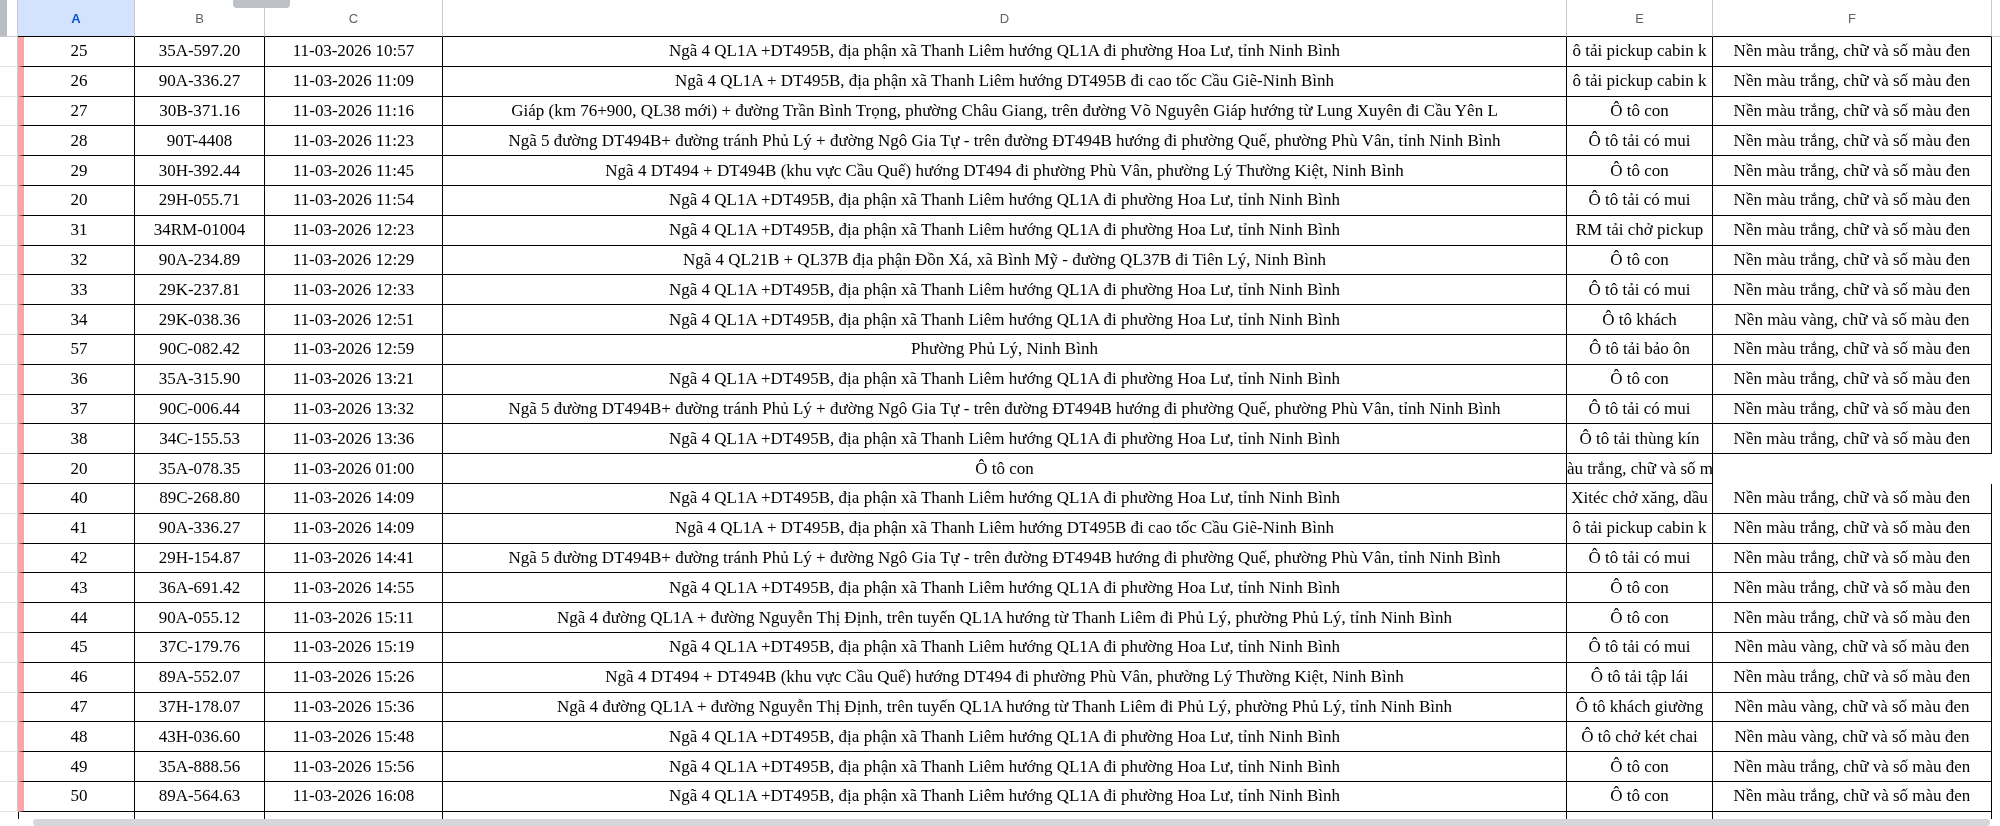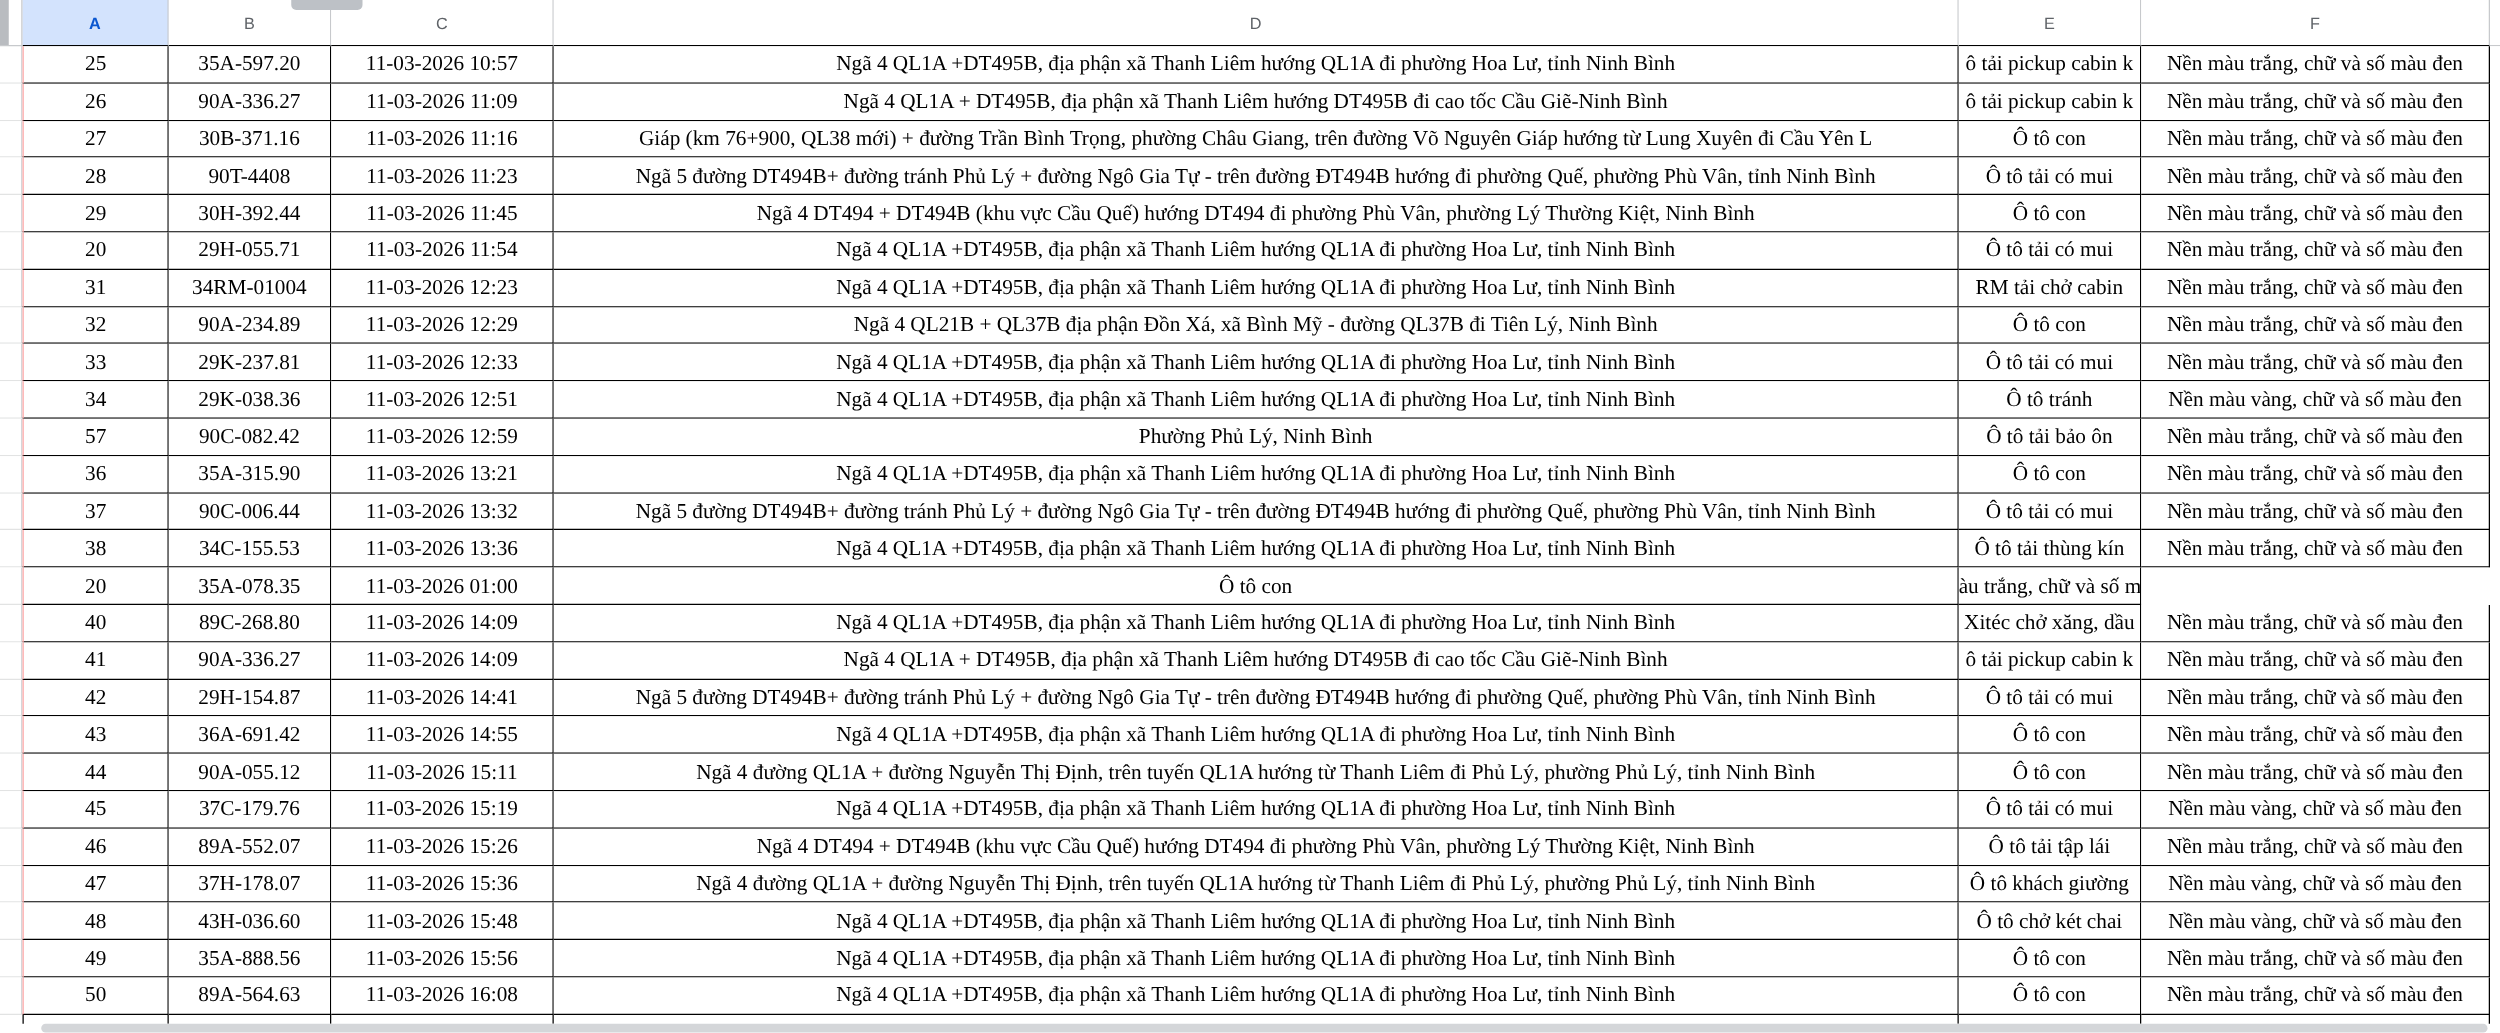--- a/index.html
+++ b/index.html
@@ -33,21 +33,21 @@
     grid-template-columns:18px 117px 130px 178px 1124px 146px 279px 1fr;
   }
   .cell{
     box-sizing:border-box;display:flex;align-items:center;justify-content:center;
     border-right:1px solid #000;border-bottom:1px solid #000;
     font-family:"Liberation Serif","DejaVu Serif",serif;
     font-size:17px;color:#000;white-space:nowrap;overflow:hidden;
     background:#fff;
   }
   .row .gutter{border-right:1px solid #c7c9cc;border-bottom:1px solid #e2e3e3;background:#fff;}
-  .row .cell.col-a{border-left:1px solid #fca5a5;}
+  .row .cell.col-a{border-left:6px solid #fca5a5;}
   .row .cell.end-sliver{border-right:none;border-bottom:none;}
   .rows .row:first-child .cell.col-a,
   .rows .row:first-child .cell.col-b,
   .rows .row:first-child .cell.col-c,
   .rows .row:first-child .cell.col-d,
   .rows .row:first-child .cell.col-e,
   .rows .row:first-child .cell.col-f{border-top:none;}
 
   
   .partial-row{
@@ -155,21 +155,21 @@
     <div class="cell col-f">Nền màu trắng, chữ và số màu đen</div>
     <div class="cell end-sliver"></div>
   </div>
 
   <div class="row">
     <div class="cell gutter"></div>
     <div class="cell col-a">31</div>
     <div class="cell col-b">34RM-01004</div>
     <div class="cell col-c">11-03-2026 12:23</div>
     <div class="cell col-d">Ngã 4 QL1A +DT495B, địa phận xã Thanh Liêm hướng QL1A đi phường Hoa Lư, tỉnh Ninh Bình</div>
-    <div class="cell col-e">RM tải chở cabin</div>
+    <div class="cell col-e">RM tải chở pickup</div>
     <div class="cell col-f">Nền màu trắng, chữ và số màu đen</div>
     <div class="cell end-sliver"></div>
   </div>
 
   <div class="row">
     <div class="cell gutter"></div>
     <div class="cell col-a">32</div>
     <div class="cell col-b">90A-234.89</div>
     <div class="cell col-c">11-03-2026 12:29</div>
     <div class="cell col-d">Ngã 4 QL21B + QL37B địa phận Đồn Xá, xã Bình Mỹ - đường QL37B đi Tiên Lý, Ninh Bình</div>
@@ -188,21 +188,21 @@
     <div class="cell col-f">Nền màu trắng, chữ và số màu đen</div>
     <div class="cell end-sliver"></div>
   </div>
 
   <div class="row">
     <div class="cell gutter"></div>
     <div class="cell col-a">34</div>
     <div class="cell col-b">29K-038.36</div>
     <div class="cell col-c">11-03-2026 12:51</div>
     <div class="cell col-d">Ngã 4 QL1A +DT495B, địa phận xã Thanh Liêm hướng QL1A đi phường Hoa Lư, tỉnh Ninh Bình</div>
-    <div class="cell col-e">Ô tô tránh</div>
+    <div class="cell col-e">Ô tô khách</div>
     <div class="cell col-f">Nền màu vàng, chữ và số màu đen</div>
     <div class="cell end-sliver"></div>
   </div>
 
   <div class="row">
     <div class="cell gutter"></div>
     <div class="cell col-a">57</div>
     <div class="cell col-b">90C-082.42</div>
     <div class="cell col-c">11-03-2026 12:59</div>
     <div class="cell col-d">Phường Phủ Lý, Ninh Bình</div>

